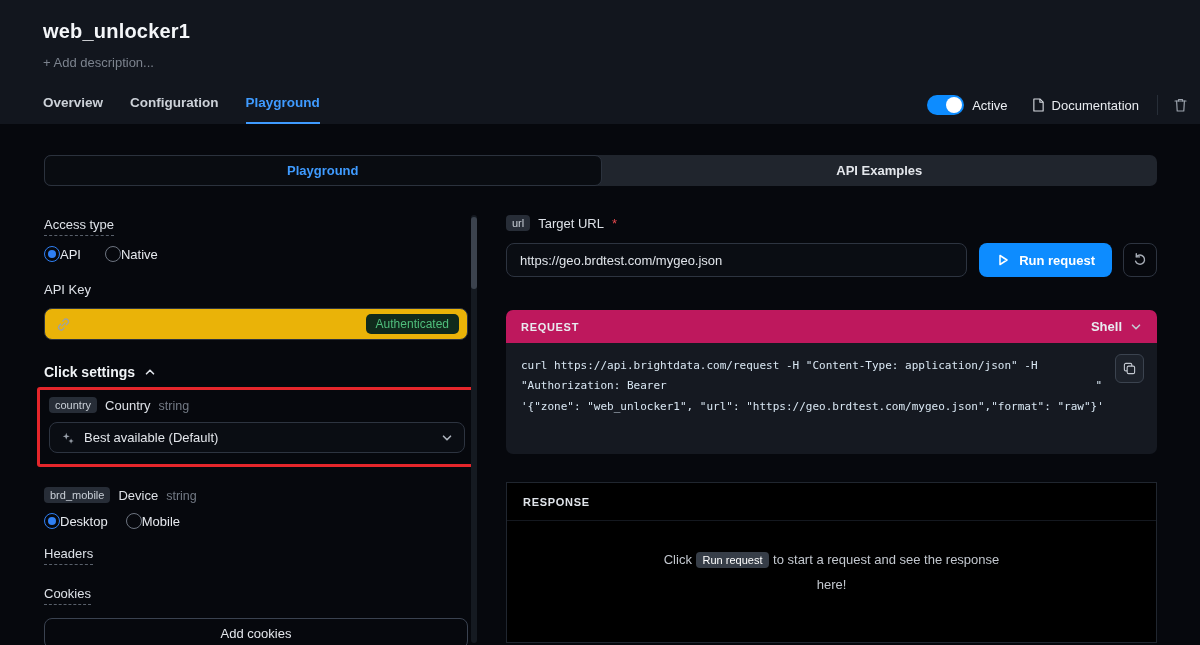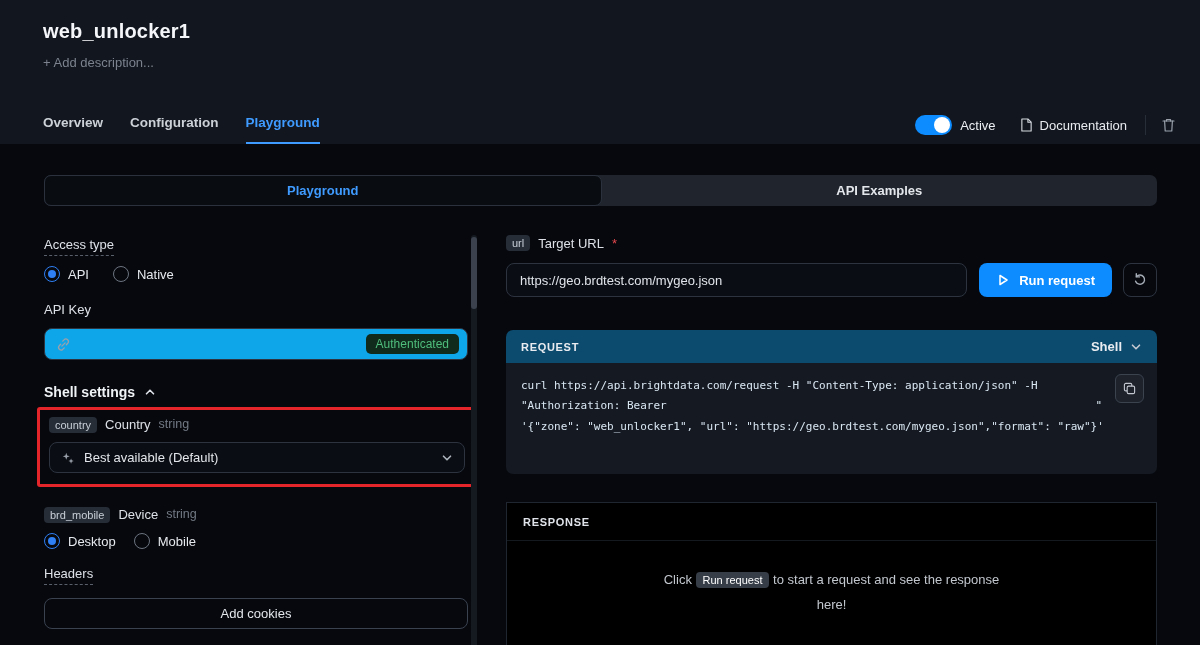--- a/index.html
+++ b/index.html
@@ -4,25 +4,25 @@
 <style>
   * { margin:0; padding:0; box-sizing:border-box; }
   html,body { width:1200px; height:645px; overflow:hidden; }
   body {
     background:#06080d;
     font-family:"Liberation Sans","DejaVu Sans",sans-serif;
     color:#e4e7ec;
   }
 
   
-  .top { height:144px; background:#12161e; position:relative; }
+  .top { height:124px; background:#12161e; position:relative; }
   .top-pad { padding:20px 30px 0 43px; }
   .title { font-size:20px; font-weight:bold; color:#f4f6f9; letter-spacing:.2px; }
   .add-desc { margin-top:12px; font-size:13px; color:#7c838e; cursor:pointer; }
-  .tabs-row { position:absolute; left:43px; right:24px; bottom:0; display:flex; align-items:flex-end; }
+  .tabs-row { position:absolute; left:43px; right:12px; bottom:0; display:flex; align-items:flex-end; }
   .tab { margin-right:27px; font-size:13.5px; font-weight:bold; color:#ccd1d8; padding-bottom:12px; border-bottom:2px solid transparent; cursor:pointer; }
   .tab.active { color:#3f9bff; border-bottom-color:#3f9bff; }
   .hdr-right { margin-left:auto; display:flex; align-items:center; padding-bottom:9px; }
   .toggle-group { display:flex; align-items:center; gap:8px; }
   .toggle { width:37px; height:20px; border-radius:10px; background:#0d8cff; position:relative; cursor:pointer; }
   .knob { position:absolute; top:2px; right:2px; width:16px; height:16px; background:#fff; border-radius:50%; }
   .toggle-label { font-size:13px; color:#eceff3; }
   .doc-group { display:flex; align-items:center; gap:7px; margin-left:24px; font-size:13px; color:#e8ebef; cursor:pointer; }
   .vdiv { width:1px; height:20px; background:#272e38; margin:0 15px 0 18px; }
   .trash-btn { display:flex; align-items:center; cursor:pointer; }
@@ -32,31 +32,31 @@
   .segmented { display:flex; height:31px; background:#20252d; border-radius:7px; }
   .seg { flex:1; display:flex; align-items:center; justify-content:center; font-size:13px; font-weight:bold; color:#e3e6eb; cursor:pointer; }
   .seg.active { background:#090c11; border:1px solid #2b323d; border-radius:7px; color:#3f9bff; }
   .columns { display:flex; margin-top:29px; align-items:flex-start; }
 
   
   .left-col { width:424px; }
   .dashed-label { display:inline-block; font-size:13px; color:#dde1e7; border-bottom:1px dashed #59606b; padding-bottom:3px; }
   .plain-label { font-size:13px; color:#dde1e7; }
   .radio-row { display:flex; align-items:center; margin-top:10px; }
-  .radio-opt { display:flex; align-items:center; gap:8px; margin-right:24px; cursor:pointer; }
+  .radio-opt { display:flex; align-items:center; margin-right:24px; cursor:pointer; }
   .radio { width:16px; height:16px; border:1.5px solid #6d7480; border-radius:50%; position:relative; flex:none; }
   .radio.sel { border-color:#2f80f5; }
   .radio.sel::after { content:""; position:absolute; inset:3px; background:#2f80f5; border-radius:50%; }
   .radio-label { font-size:13px; color:#e6e9ee; }
   .apikey-label { margin-top:20px; }
-  .api-input { margin-top:11px; height:32px; border:1px solid #2d3440; border-radius:8px; background:#0ea5e9; display:flex; align-items:center; padding:0 8px 0 11px; cursor:text; }
+  .api-input { margin-top:11px; height:32px; border:1px solid #2d3440; border-radius:8px; background:#eab308; display:flex; align-items:center; padding:0 8px 0 11px; cursor:text; }
   .auth-badge { margin-left:auto; background:#102a1c; color:#4fbe7c; font-size:12px; padding:3px 10px; border-radius:5px; }
   .more-settings { margin-top:24px; display:flex; align-items:center; gap:9px; font-size:14px; font-weight:bold; color:#f0f3f6; cursor:pointer; }
   .hl-box { margin:7px 0 0 -7px; width:calc(100% + 16px); border:3px solid #e4262b; border-radius:3px; padding:7px 9px 11px; }
-  .param-row { display:flex; align-items:flex-start; gap:8px; }
+  .param-row { display:flex; align-items:flex-end; gap:8px; }
   .tag { background:#272d37; color:#c9cfd7; font-size:11px; padding:2px 6px; border-radius:4px; white-space:nowrap; }
   .param-name { font-size:13px; color:#dde1e7; }
   .param-type { font-size:12.5px; color:#737a85; }
   .select { margin-top:9px; height:31px; border:1px solid #2d3440; border-radius:8px; background:#0a0d13; display:flex; align-items:center; padding:0 11px; gap:9px; font-size:13px; color:#e3e6eb; cursor:pointer; }
   .select .chev { margin-left:auto; display:flex; }
   .device-row { margin-top:20px; }
   .device-radios { margin-top:10px; }
   .device-radios .radio-opt { margin-right:18px; }
   .headers-wrap { margin-top:15px; }
   .ghost-btn { margin-top:12px; width:100%; height:31px; border:1px solid #3a4250; border-radius:8px; background:transparent; color:#e3e6eb; font-size:13px; font-family:inherit; cursor:pointer; display:flex; align-items:center; justify-content:center; }
@@ -70,21 +70,21 @@
   
   .right-col { flex:1; margin-left:29px; min-width:0; }
   .url-label-row { display:flex; align-items:center; gap:8px; }
   .star { color:#e5484d; font-size:13px; }
   .url-form { display:flex; margin-top:12px; }
   .url-input { flex:1; height:34px; border:1px solid #2d3440; border-radius:8px; background:#0a0d13; display:flex; align-items:center; padding:16px 13px; font-size:13px; color:#e0e4ea; cursor:text; overflow:hidden; white-space:nowrap; }
   .run-btn { margin-left:12px; height:34px; background:#0d8cff; border:none; border-radius:8px; color:#fff; font-size:13px; font-weight:bold; display:flex; align-items:center; gap:9px; padding:0 17px; cursor:pointer; font-family:inherit; flex:none; }
   .reset-btn { margin-left:11px; width:34px; height:34px; border:1px solid #2d3440; border-radius:8px; background:transparent; display:flex; align-items:center; justify-content:center; cursor:pointer; flex:none; }
 
   .request-panel { margin-top:33px; border-radius:7px; overflow:hidden; }
-  .request-head { height:33px; background:#0c4a6e; display:flex; align-items:center; padding:0 15px; }
+  .request-head { height:33px; background:#be185d; display:flex; align-items:center; padding:0 15px; }
   .panel-title { font-size:11px; font-weight:bold; letter-spacing:.7px; color:#e9ecf0; }
   .lang-select { margin-left:auto; display:flex; align-items:center; gap:8px; font-size:13px; font-weight:bold; color:#e9ecf0; cursor:pointer; }
   .request-body { background:#151921; padding:13px 15px; position:relative; height:111px; }
   .code-line { font-family:"DejaVu Sans Mono","Liberation Mono",monospace; font-size:11px; line-height:1.85; color:#d9e7f3; white-space:pre; overflow:hidden; }
   .code-split { display:flex; justify-content:space-between; padding-right:40px; }
   .copy-btn { position:absolute; top:11px; right:13px; width:29px; height:29px; background:#1d222b; border:1px solid #3b434f; border-radius:6px; display:flex; align-items:center; justify-content:center; cursor:pointer; }
 
   .response-panel { margin-top:28px; border:1px solid #20262f; background:#000; }
   .response-head { padding:13px 16px 12px; font-size:11px; font-weight:bold; letter-spacing:.7px; color:#e0e4ea; border-bottom:1px solid #14181f; }
   .response-body { height:121px; display:flex; align-items:flex-start; justify-content:center; }
@@ -160,21 +160,21 @@
       <div class="api-input">
         <svg width="15" height="15" viewBox="0 0 16 16" fill="none" stroke="#9aa1ab" stroke-width="1.4" stroke-linecap="round">
           <path d="M6.3 9.7 L9.7 6.3"></path>
           <path d="M7.2 4.4 L8.8 2.8 a2.7 2.7 0 0 1 3.8 3.8 L11 8.2"></path>
           <path d="M8.8 11.6 L7.2 13.2 a2.7 2.7 0 0 1 -3.8 -3.8 L5 7.8"></path>
         </svg>
         <span class="auth-badge">Authenticated</span>
       </div>
 
       <div class="more-settings">
-        <span>Shell settings</span>
+        <span>Click settings</span>
         <svg width="12" height="12" viewBox="0 0 12 12" fill="none" stroke="#dfe3e9" stroke-width="1.6" stroke-linecap="round" stroke-linejoin="round">
           <path d="M2.5 7.8 L6 4.2 L9.5 7.8"></path>
         </svg>
       </div>
 
       <div class="hl-box">
         <div class="param-row">
           <span class="tag">country</span>
           <span class="param-name">Country</span>
           <span class="param-type">string</span>
@@ -205,20 +205,21 @@
           <span class="radio-label">Desktop</span>
         </div>
         <div class="radio-opt">
           <span class="radio"></span>
           <span class="radio-label">Mobile</span>
         </div>
       </div>
 
       <div class="headers-wrap"><span class="dashed-label">Headers</span></div>
 
+      <div class="cookies-wrap"><span class="dashed-label">Cookies</span></div>
       <button class="ghost-btn cookies-btn">Add cookies</button>
 
     </div>
 
     <div class="scrollbar">
       <div class="scroll-thumb"></div>
     </div>
 
     <div class="right-col">
 

